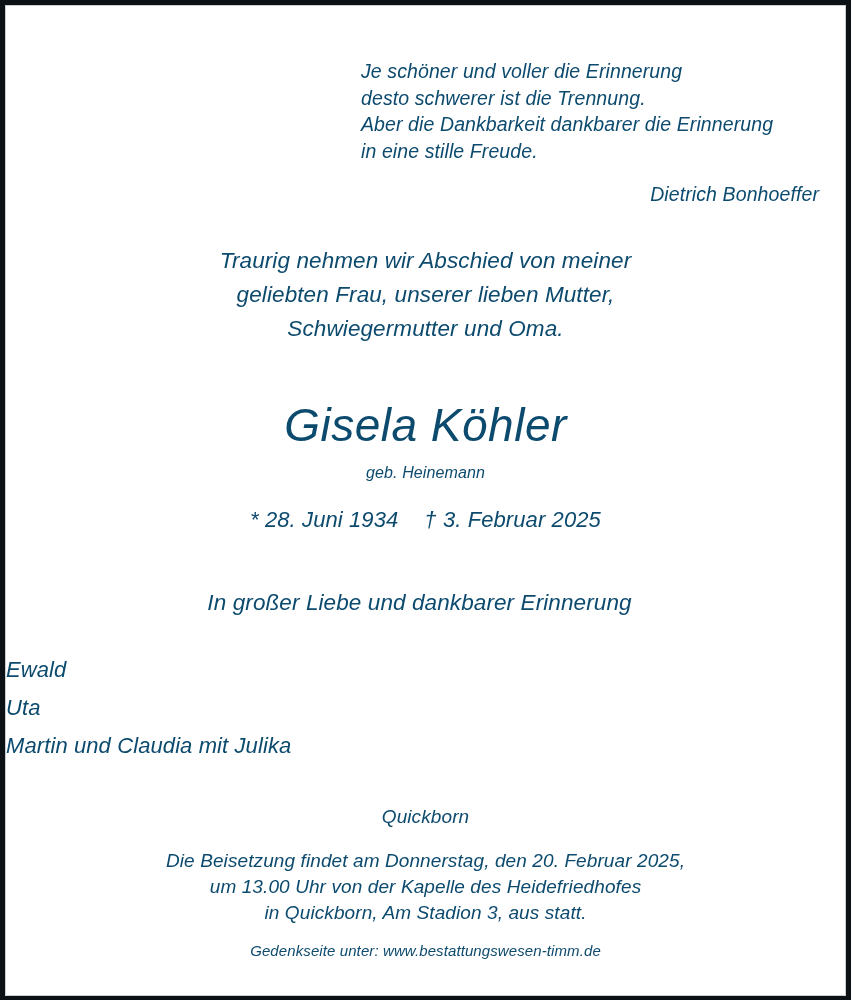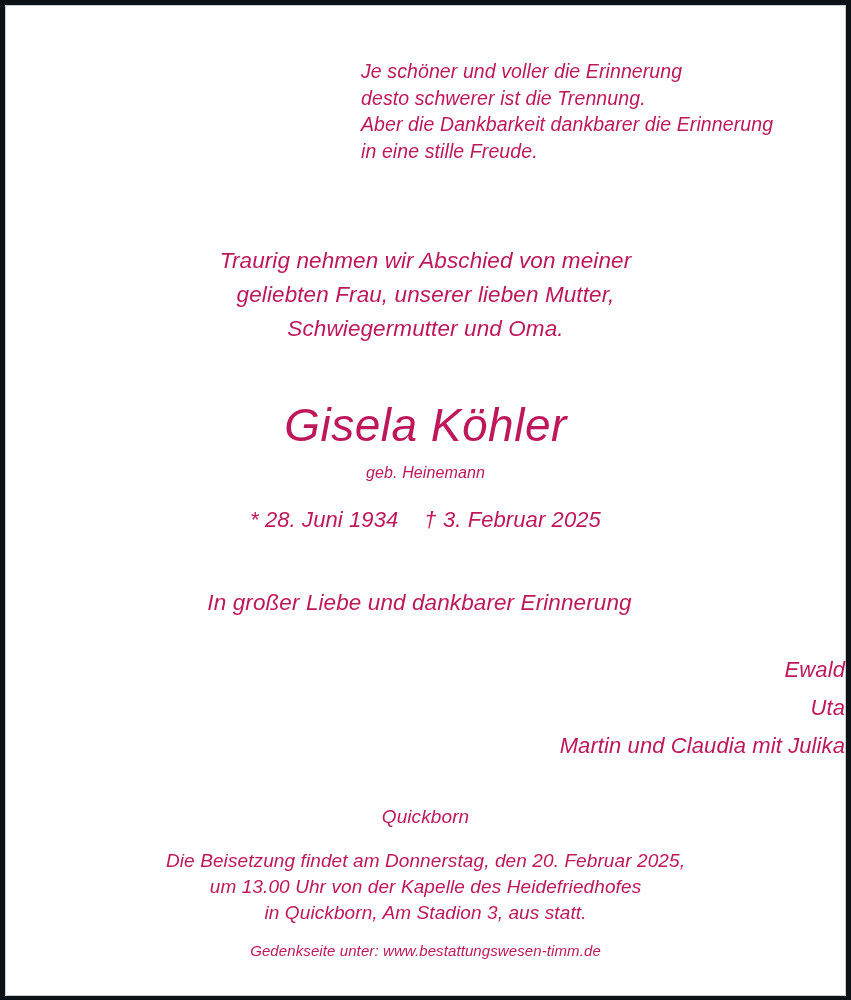--- a/index.html
+++ b/index.html
@@ -29,21 +29,21 @@
     background: #ffffff;
     border: 1px solid #c9ced3;
     position: relative;
   }
 
   .notice-body {
     box-sizing: border-box;
     width: 100%;
     height: 100%;
     padding: 8px;
-    color: #be185d;
+    color: #0c4a6e;
     font-style: italic;
     font-weight: 300;
     letter-spacing: 0.1px;
   }
 
   
   .quote-block {
     position: absolute;
     left: 355px;
     top: 52px;
@@ -111,24 +111,23 @@
     top: 582px;
     text-align: center;
     font-size: 22.5px;
     line-height: 30px;
   }
   .mourners-block {
     position: absolute;
     left: 0;
     right: 0;
     top: 645px;
-    text-align: right;
+    text-align: left;
     font-size: 22px;
     line-height: 38px;
-    margin-left: 43px;
   }
 
   
   .place-line {
     position: absolute;
     left: 0;
     right: 0;
     top: 798px;
     text-align: center;
     font-size: 19px;
@@ -158,20 +157,21 @@
 
 <div class="notice-frame">
   <div class="notice-inner">
     <div class="notice-body">
 
       <div class="quote-block">
         <div class="quote-line">Je schöner und voller die Erinnerung</div>
         <div class="quote-line">desto schwerer ist die Trennung.</div>
         <div class="quote-line">Aber die Dankbarkeit dankbarer die Erinnerung</div>
         <div class="quote-line">in eine stille Freude.</div>
+        <div class="quote-attribution">Dietrich Bonhoeffer</div>
       </div>
 
       <div class="farewell-block">
         <div>Traurig nehmen wir Abschied von meiner</div>
         <div>geliebten Frau, unserer lieben Mutter,</div>
         <div>Schwiegermutter und Oma.</div>
       </div>
 
       <div class="name-block">
         <div class="deceased-name">Gisela Köhler</div>

